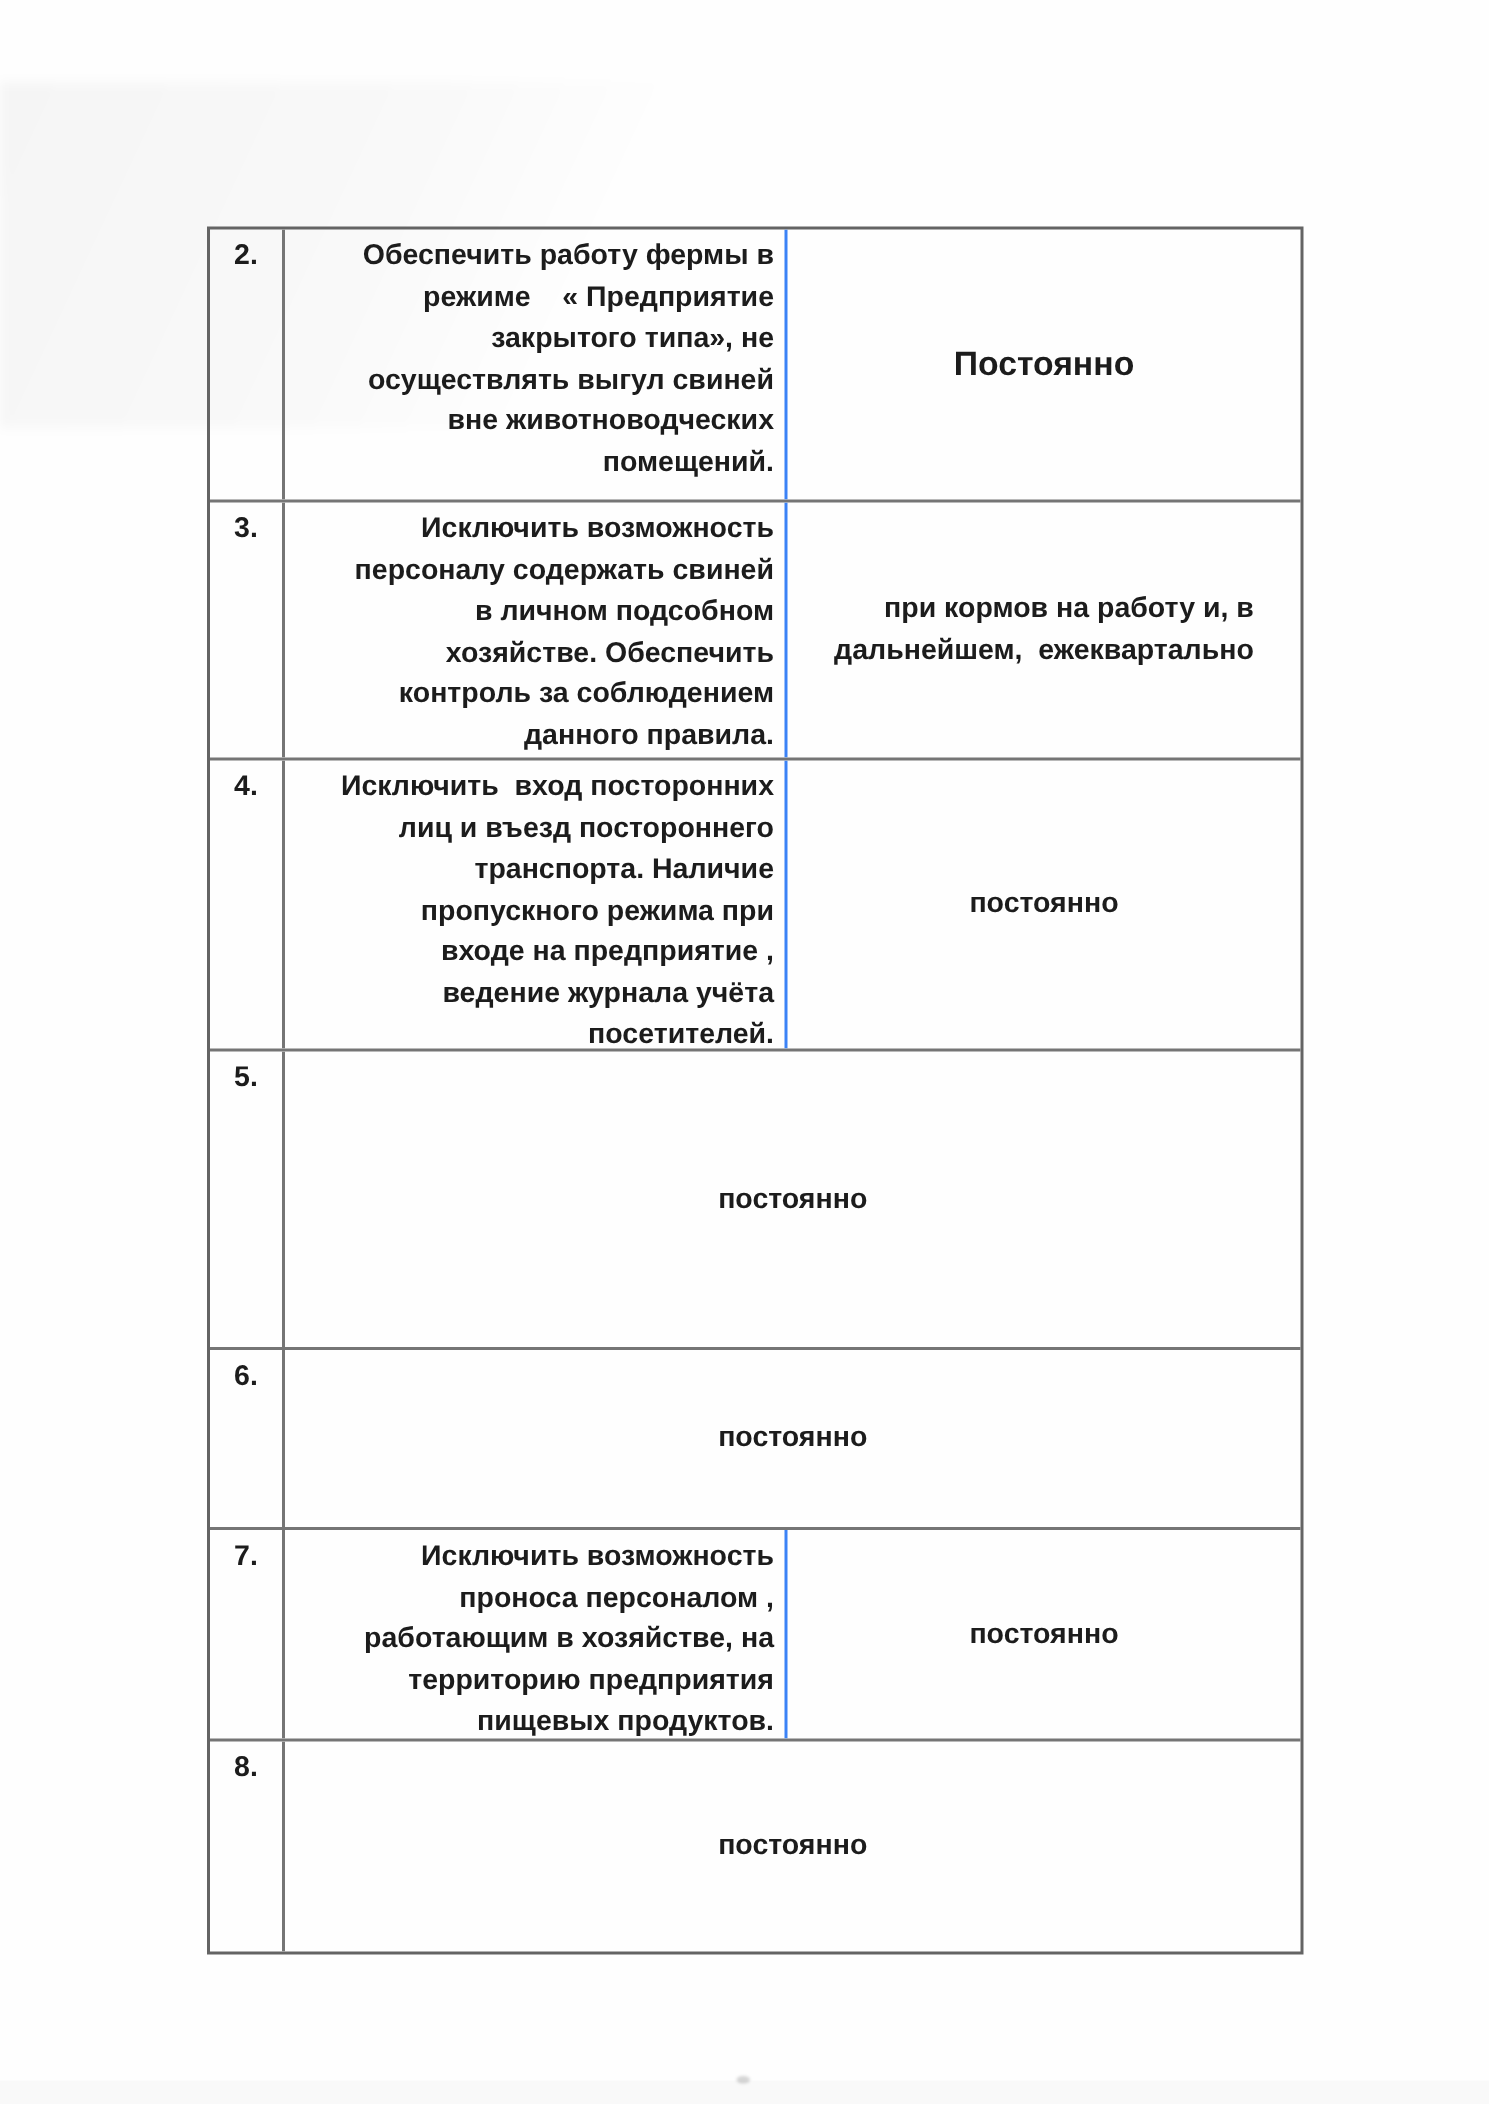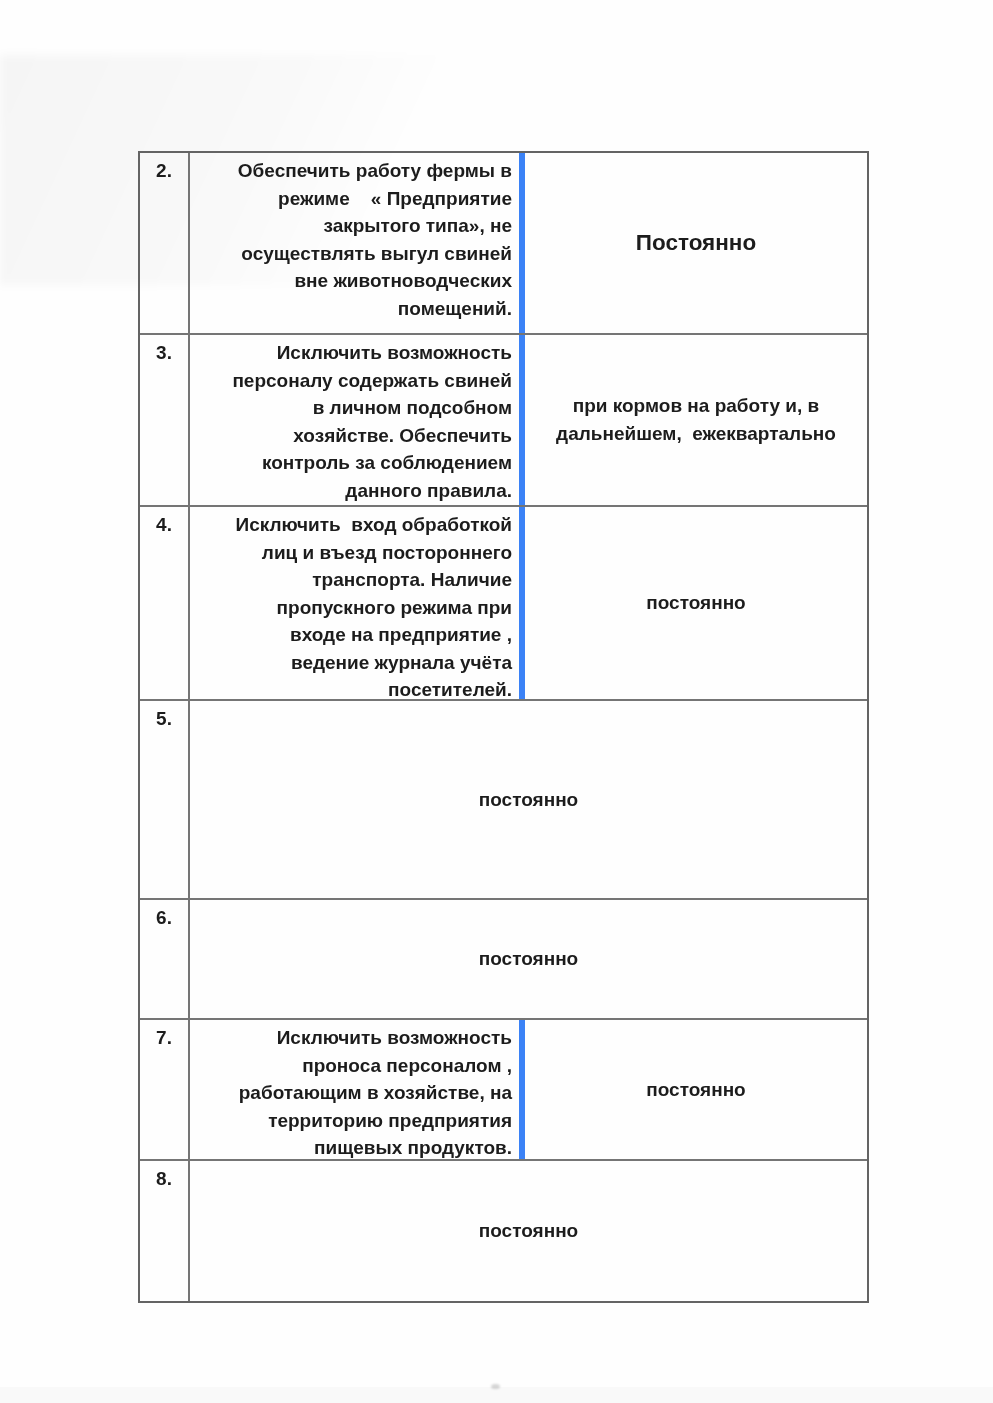--- a/index.html
+++ b/index.html
@@ -68,34 +68,34 @@
     flex: 0 0 50px;
     border-right: 2px solid #757575;
     text-align: center;
     padding-top: 7px;
     font-size: 19px;
     font-weight: 700;
   }
   .cell-task {
     width: 335px;
     flex: 0 0 335px;
-    border-right: 6px solid #3b82f6;
+    border-right: 2px solid #3b82f6;
     text-align: right;
     padding: 4px 7px 0 10px;
     font-size: 19px;
     font-weight: 700;
     line-height: 27.5px;
     white-space: pre-wrap;
   }
   .cell-timing {
     flex: 1 1 auto;
     display: flex;
     align-items: center;
     justify-content: center;
-    text-align: center;
+    text-align: right;
     font-size: 19px;
     font-weight: 700;
     line-height: 28px;
     white-space: pre-wrap;
     padding: 0 8px;
   }
   .timing-xl {
     font-size: 22.5px;
   }
 </style>
@@ -128,21 +128,21 @@
 в личном подсобном
 хозяйстве. Обеспечить
 контроль за соблюдением
 данного правила.</div>
       <div class="cell cell-timing">при кормов на работу и, в
 дальнейшем,  ежеквартально</div>
     </div>
 
     <div class="t-row" style="height:194px">
       <div class="cell cell-num">4.</div>
-      <div class="cell cell-task">Исключить  вход обработкой
+      <div class="cell cell-task">Исключить  вход посторонних
 лиц и въезд постороннего
 транспорта. Наличие
 пропускного режима при
 входе на предприятие ,
 ведение журнала учёта
 посетителей.</div>
       <div class="cell cell-timing">постоянно</div>
     </div>
 
     <div class="t-row" style="height:199px">

